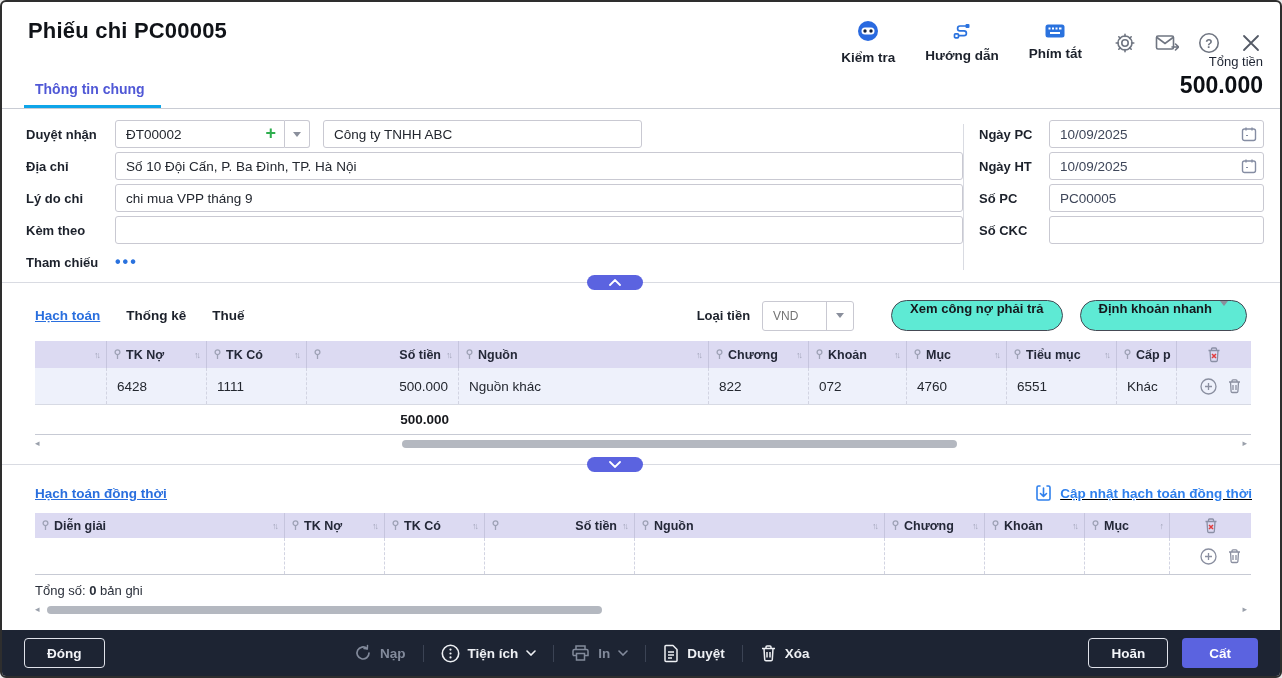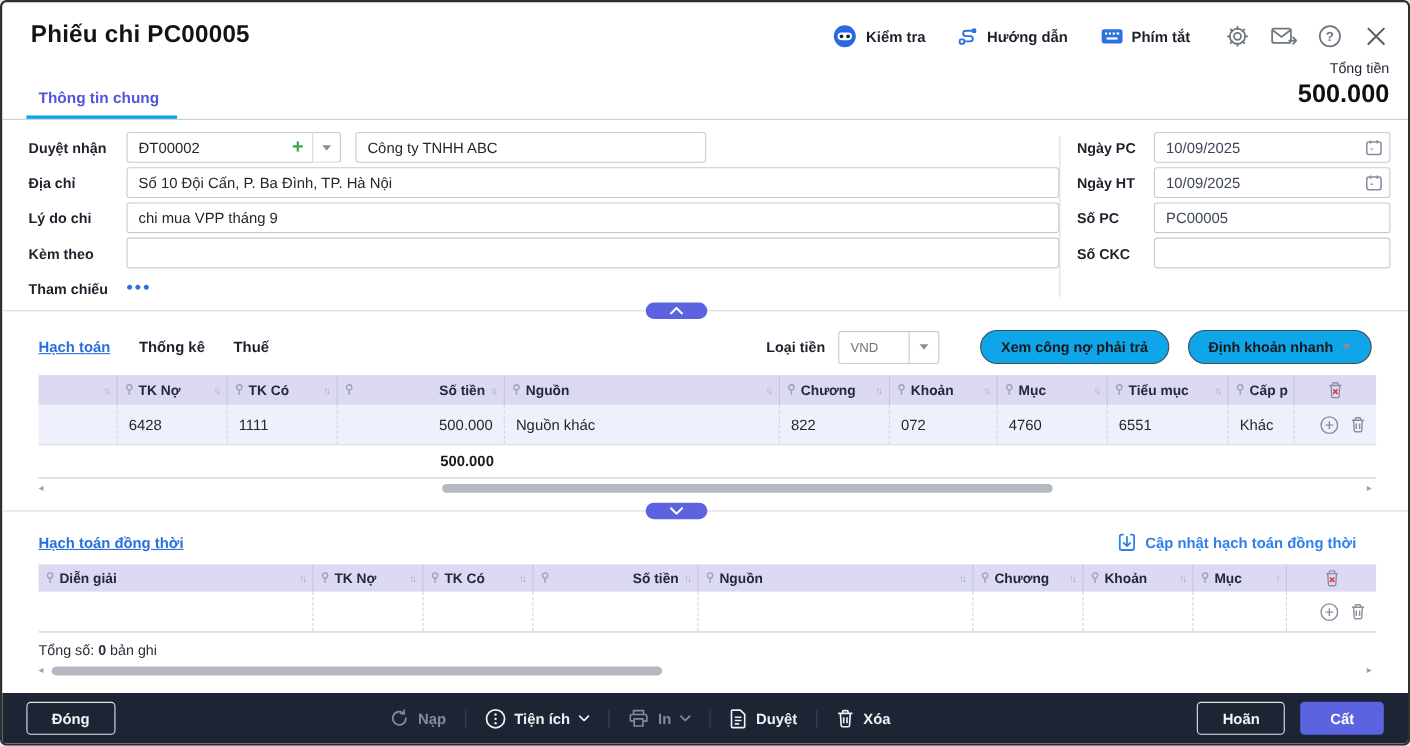--- a/index.html
+++ b/index.html
@@ -4,21 +4,21 @@
 <style>
   * { box-sizing: border-box; margin: 0; padding: 0; }
   html,body { background:#e9e9e9; font-family:"Liberation Sans","DejaVu Sans",sans-serif; }
   .window{ width:1282px; height:678px; background:#fff; border:2px solid #2e2e2e; border-radius:6px;
            overflow:hidden; display:flex; flex-direction:column; position:relative; }
 
   
   .hdr{ position:relative; height:107px; border-bottom:1px solid #c9ccd4; flex:none; }
   .hdr h1{ position:absolute; left:26px; top:16px; font-size:22px; font-weight:bold; color:#101318; letter-spacing:.2px;}
   .hdr-actions{ position:absolute; top:18px; right:16px; display:flex; align-items:center; }
-  .hact{ display:flex; align-items:center; gap:8px; font-size:13.5px; font-weight:bold; color:#1c212b; cursor:pointer; margin-right:30px;}
+  .hact{ display:flex; align-items:center; gap:8px; font-size:13.5px; font-weight:bold; color:#1c212b; cursor:pointer; margin-right:30px;flex-direction:column;}
   .iconbtn{ width:26px; height:26px; display:flex; align-items:center; justify-content:center; margin-left:16px; cursor:pointer; color:#6f7581;}
   .total-wrap{ position:absolute; top:52px; right:17px; text-align:right; }
   .total-label{ font-size:13px; color:#1f2533; }
   .total-value{ font-size:23px; font-weight:bold; color:#0c0f14; margin-top:3px; }
   .tab-general{ position:absolute; left:22px; bottom:0; padding:0 16px 8px 11px; font-size:14px; font-weight:bold;
                 color:#5058d6; border-bottom:3px solid #0ea5e9; cursor:pointer; }
 
   
   .form-zone{ display:flex; height:173px; padding-top:11px; flex:none; }
   .form-left{ width:961px; padding-left:24px; }
@@ -48,22 +48,22 @@
          display:flex; align-items:center; justify-content:center; cursor:pointer; }
 
   
   .detail-bar{ display:flex; align-items:center; padding:17px 33px 10px 33px; flex:none; }
   .dtab{ font-size:13.5px; font-weight:bold; color:#1c212b; margin-right:26px; cursor:pointer; }
   .dtab.active{ color:#2a6fde; text-decoration:underline; }
   .currency-label{ font-size:13px; font-weight:bold; color:#1c212b; margin-right:12px; }
   .select{ display:flex; width:92px; height:30px; border:1px solid #c9c9d2; border-radius:3px; margin-right:37px; cursor:pointer; background:#fff;}
   .select-val{ flex:1; display:flex; align-items:center; padding-left:10px; font-size:12px; color:#737373; border-right:1px solid #c9c9d2;}
   .select-dd{ width:26px; display:flex; align-items:center; justify-content:center; }
-  .pill-btn{ height:31px; border:1px solid #454a55; border-radius:16px; background:#0ea5e9; padding:0 18px; font-size:13px;
-             font-weight:bold; color:#16181d; display:flex; align-items:center; gap:8px; cursor:pointer; font-family:inherit;}
+  .pill-btn{ height:31px; border:1px solid #454a55; border-radius:16px; background:#5eead4; padding:0 18px; font-size:13px;
+             font-weight:bold; color:#16181d; display:flex; align-items:flex-start; gap:8px; cursor:pointer; font-family:inherit;}
   .mr17{ margin-right:17px; }
 
   
   .tbl{ margin:0 33px; width:1216px; flex:none; }
   .t-head{ display:flex; background:#dcdaf2; }
   .t-h{ height:27px; display:flex; align-items:center; padding:0 7px; font-size:12.5px; font-weight:bold; color:#242838;
         border-right:1px solid #c6c5de; gap:5px; overflow:hidden; white-space:nowrap; }
   .t-h:last-child{ border-right:none; }
   .t-row{ display:flex; background:#eef1fb; border-bottom:1px solid #d7dae4; }
   .t-row.white{ background:#fff; }
@@ -75,21 +75,21 @@
   .pin{ flex:none; display:flex; }
   .sum-row{ display:flex; background:#fff; border-bottom:1px solid #c7cad4; }
   .sum-cell{ width:424px; height:29px; display:flex; align-items:center; justify-content:flex-end; padding-right:10px;
              font-size:13.5px; font-weight:bold; color:#16181d; }
   .row-actions{ display:flex; align-items:center; justify-content:flex-end; gap:10px; padding-right:9px; color:#8a8fa0;}
   .scrollbar{ position:relative; height:8px; margin:5px 33px 0 33px; flex:none; }
   .sb-thumb{ position:absolute; top:0; height:8px; background:#b4b8c0; border-radius:4px; cursor:pointer;}
   .sb-arrow{ position:absolute; top:-2px; font-size:9px; color:#9aa0ab; cursor:pointer;}
 
   
-  .conc-bar{ display:flex; align-items:center; margin:19px 47px 11px 33px; flex:none;}
+  .conc-bar{ display:flex; align-items:center; margin:19px 28px 11px 33px; flex:none;text-decoration:underline;}
   .link{ color:#2a6fde; font-size:13.5px; font-weight:bold; text-decoration:underline; cursor:pointer; }
   .link2{ color:#2f80ed; font-size:13.5px; font-weight:bold; cursor:pointer; display:flex; align-items:center; gap:8px;}
   .count-row{ margin:8px 33px 3px 33px; font-size:13px; color:#2a2f3a; flex:none;}
   .count-row b{ font-weight:bold; }
 
   
   .footer{ margin-top:auto; height:46px; background:#1d2433; position:relative; display:flex; align-items:center; flex:none; }
   .btn-ghost{ height:30px; border:1px solid #dfe2ea; border-radius:4px; background:transparent; color:#f2f4f8;
               font-size:13.5px; font-weight:bold; padding:0 22px; cursor:pointer; font-family:inherit;}
   .f-left{ margin-left:22px; }

